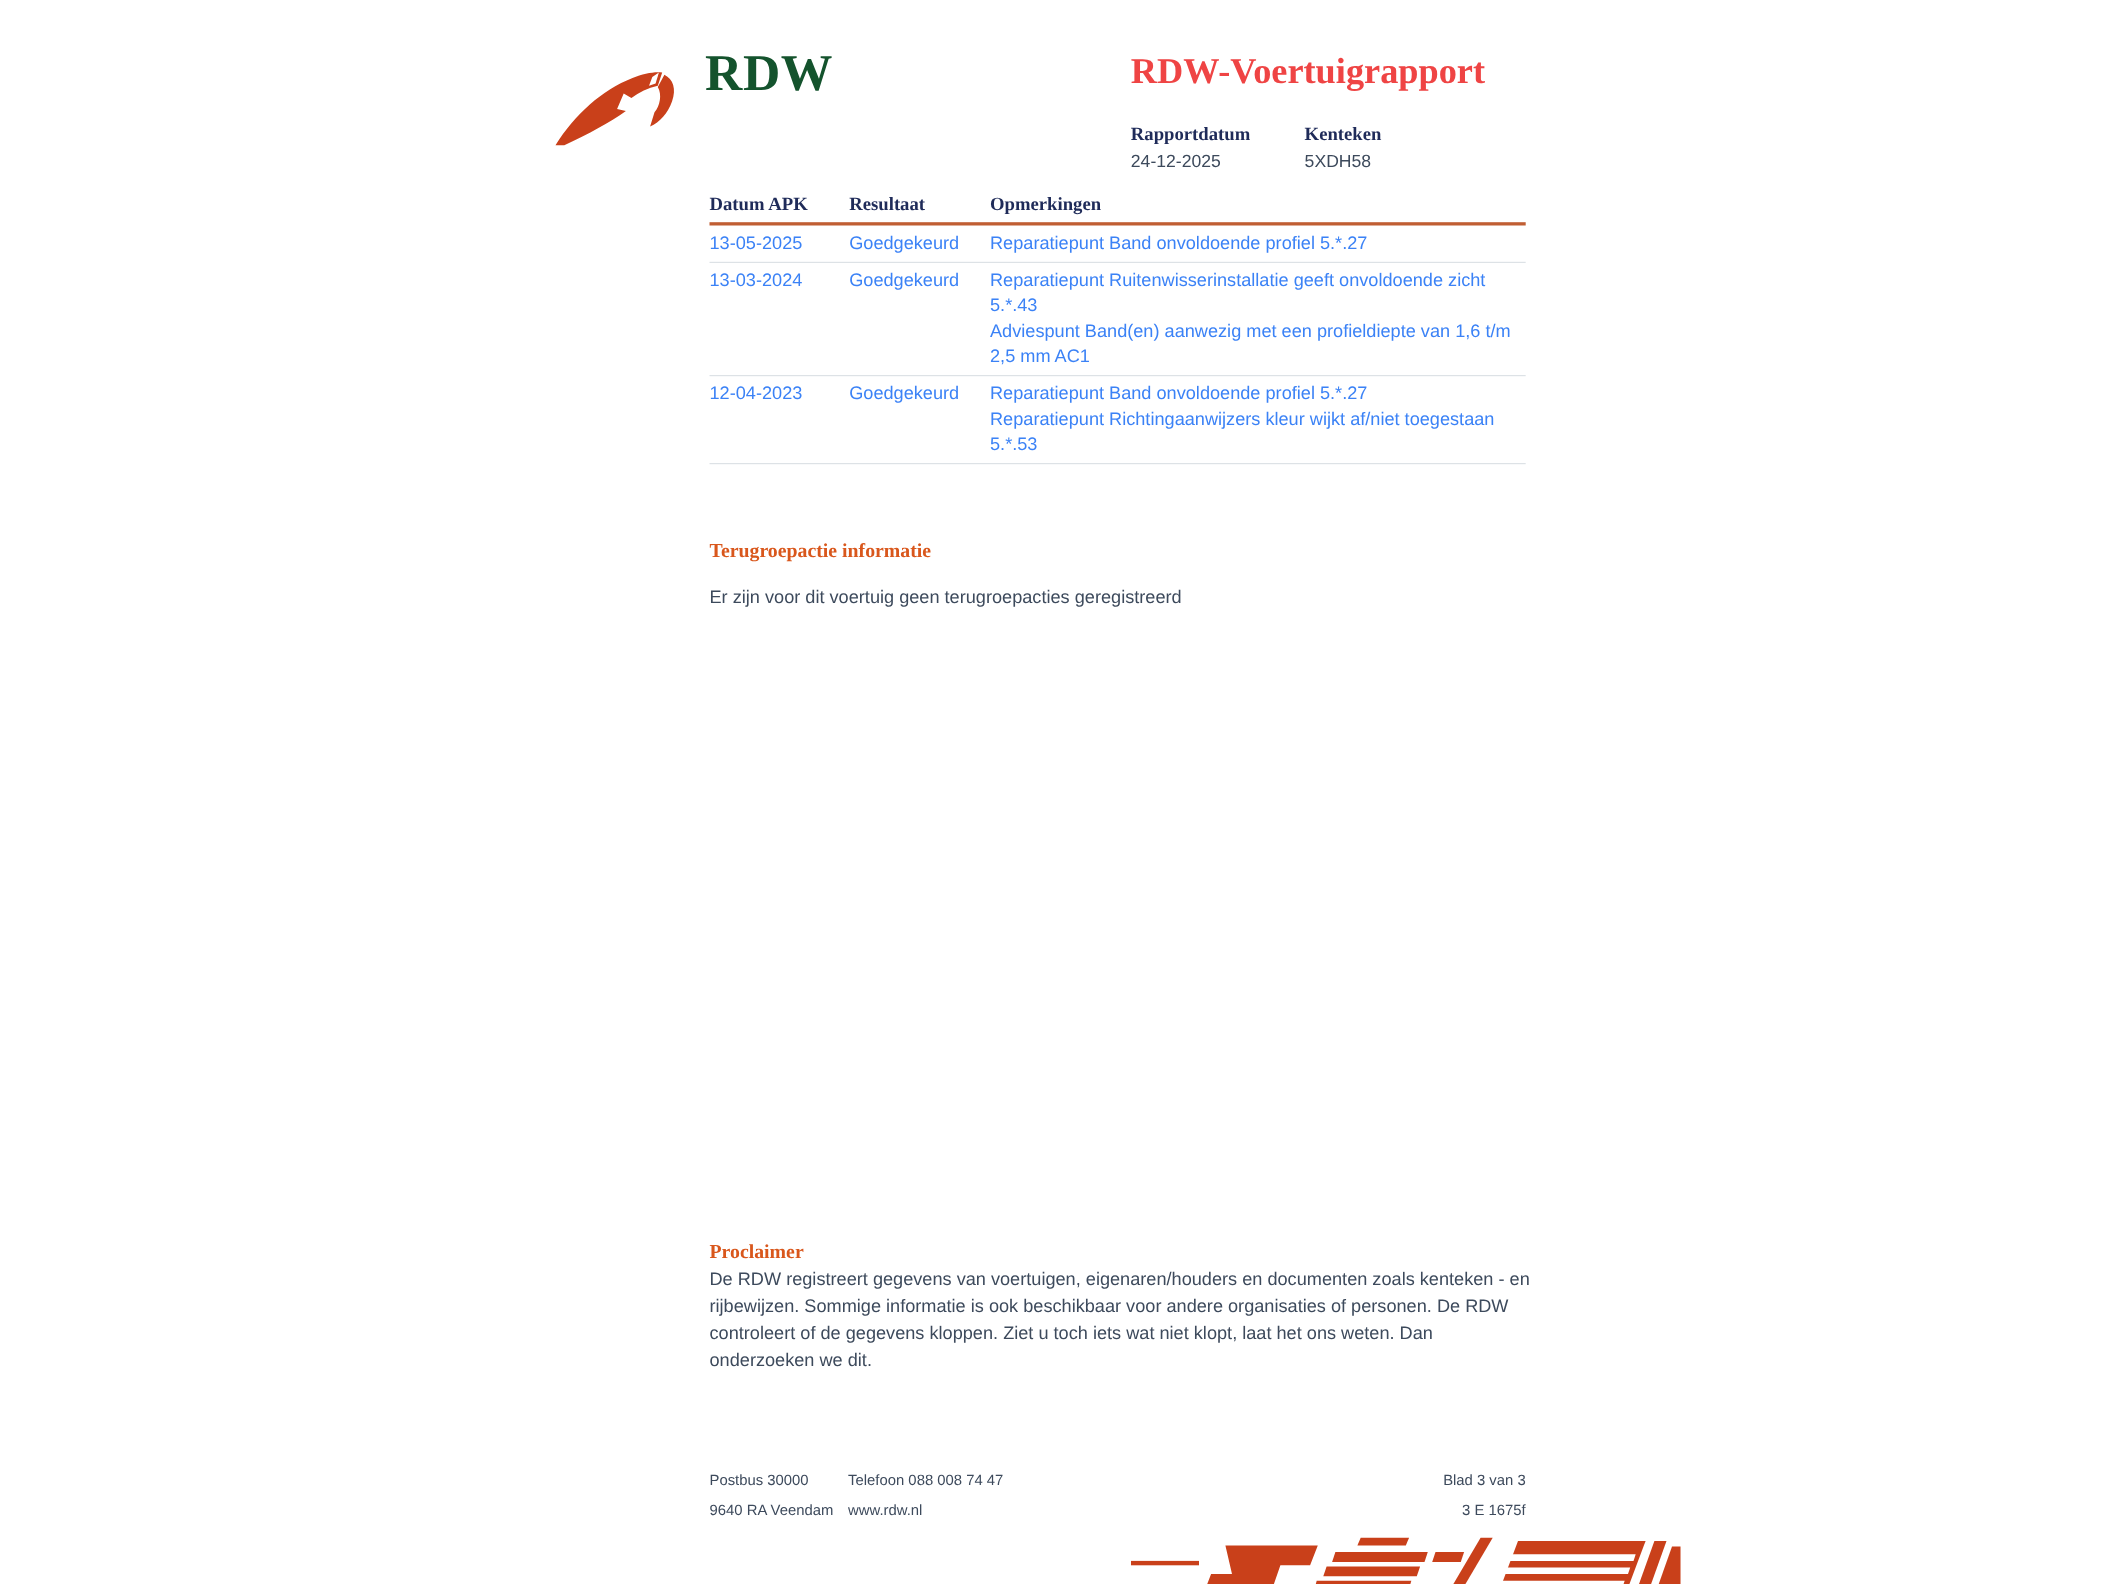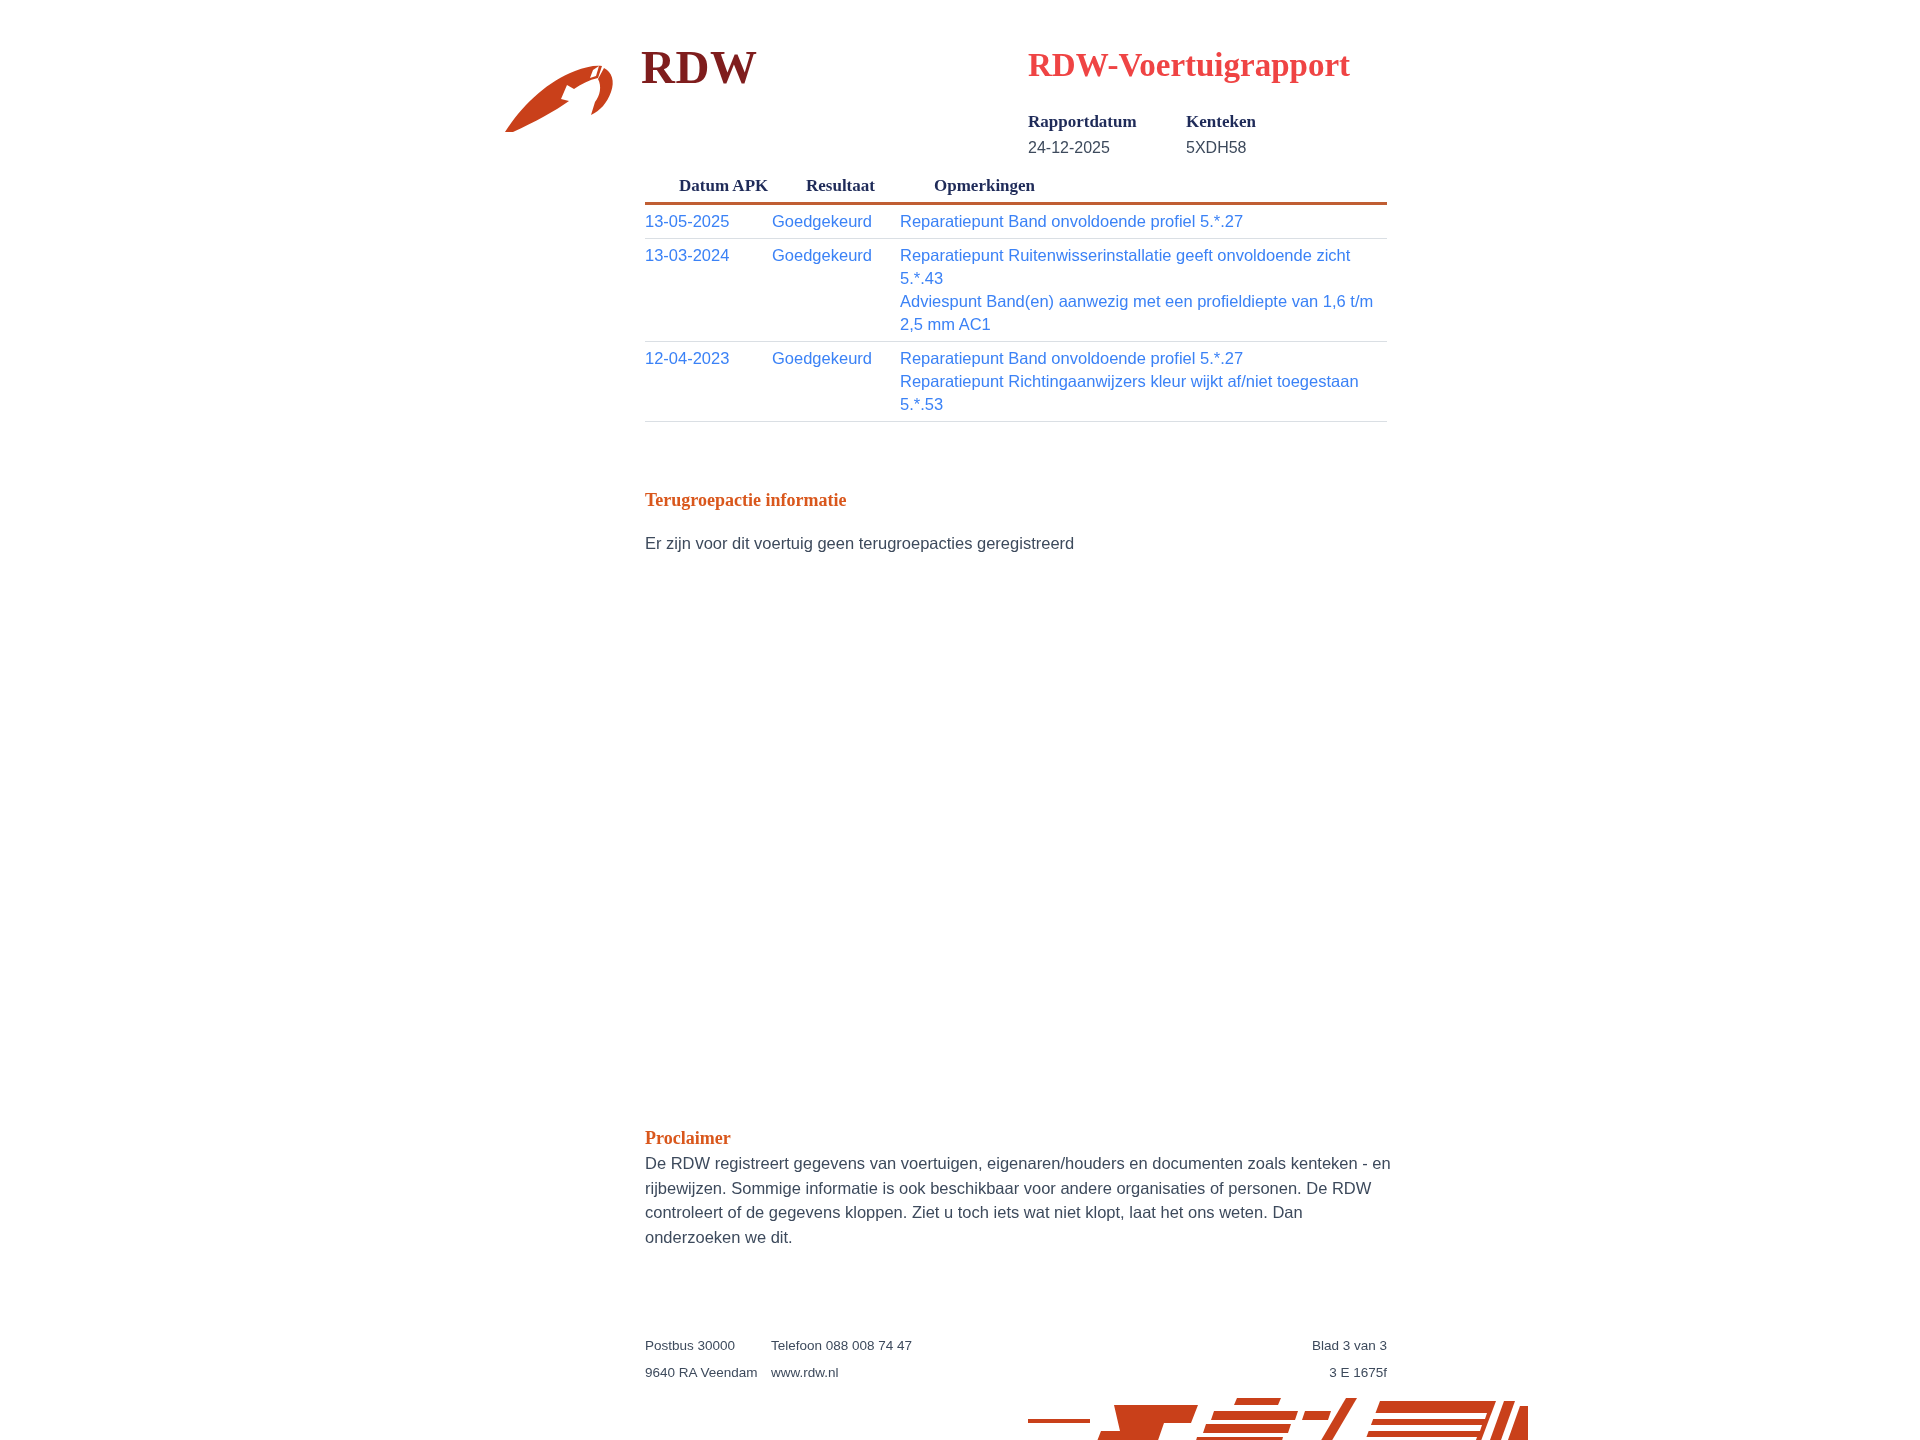--- a/index.html
+++ b/index.html
@@ -11,21 +11,21 @@
     position: relative;
     overflow: hidden;
     color: #3d4a5c;
   }
 
   
   .logo-icon { position: absolute; left: 503px; top: 58px; width: 124px; height: 78px; }
   .logo-text {
     position: absolute; left: 641px; top: 40px;
     font-family: "Liberation Serif", serif; font-weight: bold;
-    font-size: 47px; color: #7f1d1d; letter-spacing: 0.5px;
+    font-size: 47px; color: #14532d; letter-spacing: 0.5px;
   }
   .report-title {
     position: absolute; left: 1028px; top: 47px;
     font-family: "Liberation Serif", serif; font-weight: bold;
     font-size: 33px; color: #ef4444;
   }
   .meta { position: absolute; left: 1028px; top: 112px; display: flex; }
   .meta-col { width: 158px; }
   .meta-label {
     font-family: "Liberation Serif", serif; font-weight: bold;
@@ -34,21 +34,21 @@
   .meta-value { margin-top: 7px; font-size: 16px; color: #3d4a5c; }
 
   
   .apk-table { position: absolute; left: 645px; top: 176px; width: 742px; }
   .t-head {
     display: grid; grid-template-columns: 127px 128px 1fr;
     padding-bottom: 6px; border-bottom: 3px solid #c05e33;
   }
   .th {
     font-family: "Liberation Serif", serif; font-weight: bold;
-    font-size: 17px; color: #1f2b59; margin-left: 34px;
+    font-size: 17px; color: #1f2b59;
   }
   .t-row {
     display: grid; grid-template-columns: 127px 128px 1fr;
     padding: 5px 0 5px 0;
     border-bottom: 1px solid #dadfe4;
     font-size: 16.5px; line-height: 23px; color: #3b82f6;
   }
   .remark { margin: 0; }
 
   

